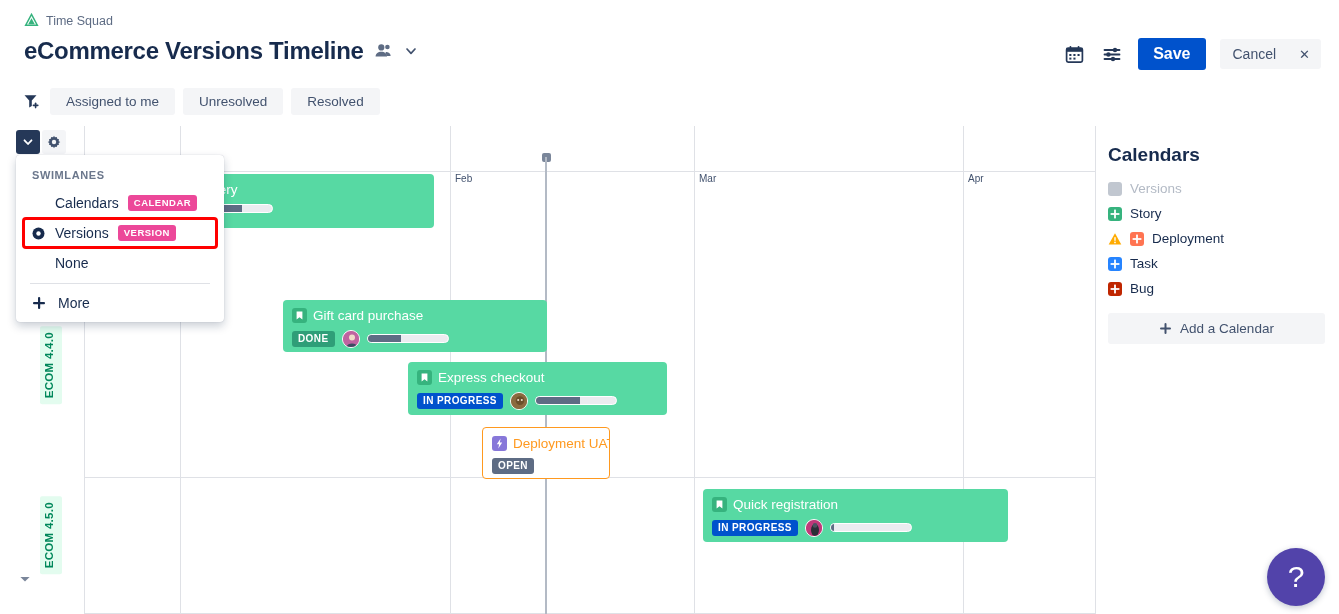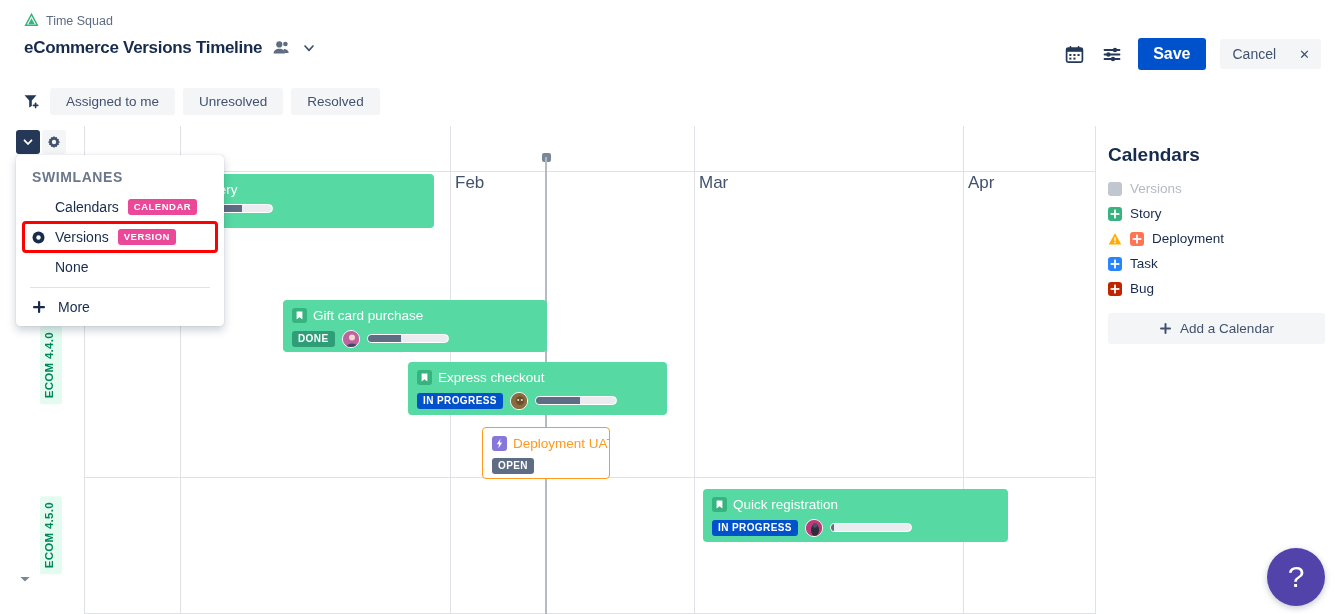--- a/index.html
+++ b/index.html
@@ -19,21 +19,21 @@
     display: flex; align-items: center; gap: 7px;
     font-size: 12.5px; color: #5e6c84;
   }
   .bc-logo { width: 15px; height: 15px; display:block; }
 
   .title-row {
     position: absolute; left: 24px; top: 38px;
     display: flex; align-items: center; gap: 10px;
   }
   .page-title {
-    font-size: 17px; font-weight: 700; letter-spacing: -0.3px;
+    font-size: 24px; font-weight: 700; letter-spacing: -0.3px;
     color: #172b4d; line-height: 1.1;
   }
   .people-icon { width: 20px; height: 20px; display:block; }
   .chevron-sm { width: 14px; height: 14px; display:block; }
 
   
   .top-actions {
     position: absolute; right: 18px; top: 38px;
     display: flex; align-items: center; gap: 14px;
   }
@@ -80,21 +80,21 @@
   
   .timeline {
     position: absolute; left: 0; top: 126px; width: 1095px; height: 488px;
     overflow: hidden; background: #fff;
   }
   .tl-header { position: absolute; left:0; top:0; width: 1095px; height: 44px; margin-top: 24px; }
   .year-lbl {
     position: absolute; top: 3px; font-size: 11.5px; color: #42526e;
   }
   .month-lbl {
-    position: absolute; top: 23px; font-size: 17px; color: #42526e;
+    position: absolute; top: 23px; font-size: 10px; color: #42526e;
   }
   .vline {
     position: absolute; top: 0; bottom: 0; width: 1px; background: #dfe1e6;
   }
   .hline { position: absolute; left: 84px; right: 0; height: 1px; background: #dfe1e6; }
 
   .lane-label {
     position: absolute; left: 40px; width: 22px;
     writing-mode: vertical-rl; transform: rotate(180deg);
     font-size: 11.5px; font-weight: 600; color: #00875a; letter-spacing: .3px;
@@ -147,21 +147,21 @@
   .progress .fill { position: absolute; left:0; top:0; bottom:0; background: #5e6c84; }
 
   
   .dropdown {
     position: absolute; left: 16px; top: 155px; width: 208px;
     background: #fff; border-radius: 4px;
     box-shadow: 0 4px 10px rgba(9,30,66,.22), 0 0 1px rgba(9,30,66,.28);
     padding: 8px 0 6px 0; z-index: 60;
   }
   .dd-head {
-    font-size: 14px; font-weight: 700; letter-spacing: .6px;
+    font-size: 11px; font-weight: 700; letter-spacing: .6px;
     color: #6b778c; padding: 6px 16px 8px 16px;
   }
   .dd-item {
     display: flex; align-items: center; gap: 9px;
     padding: 5px 16px 5px 16px; font-size: 14px; color: #172b4d; cursor: pointer;
     min-height: 28px;
   }
   .dd-item .bullet { width: 14px; flex: 0 0 14px; display:flex; align-items:center; }
   .dd-item.selected-ring {
     outline: 3px solid #ff0000; outline-offset: -1px; margin: 2px 8px; padding-left: 8px;

